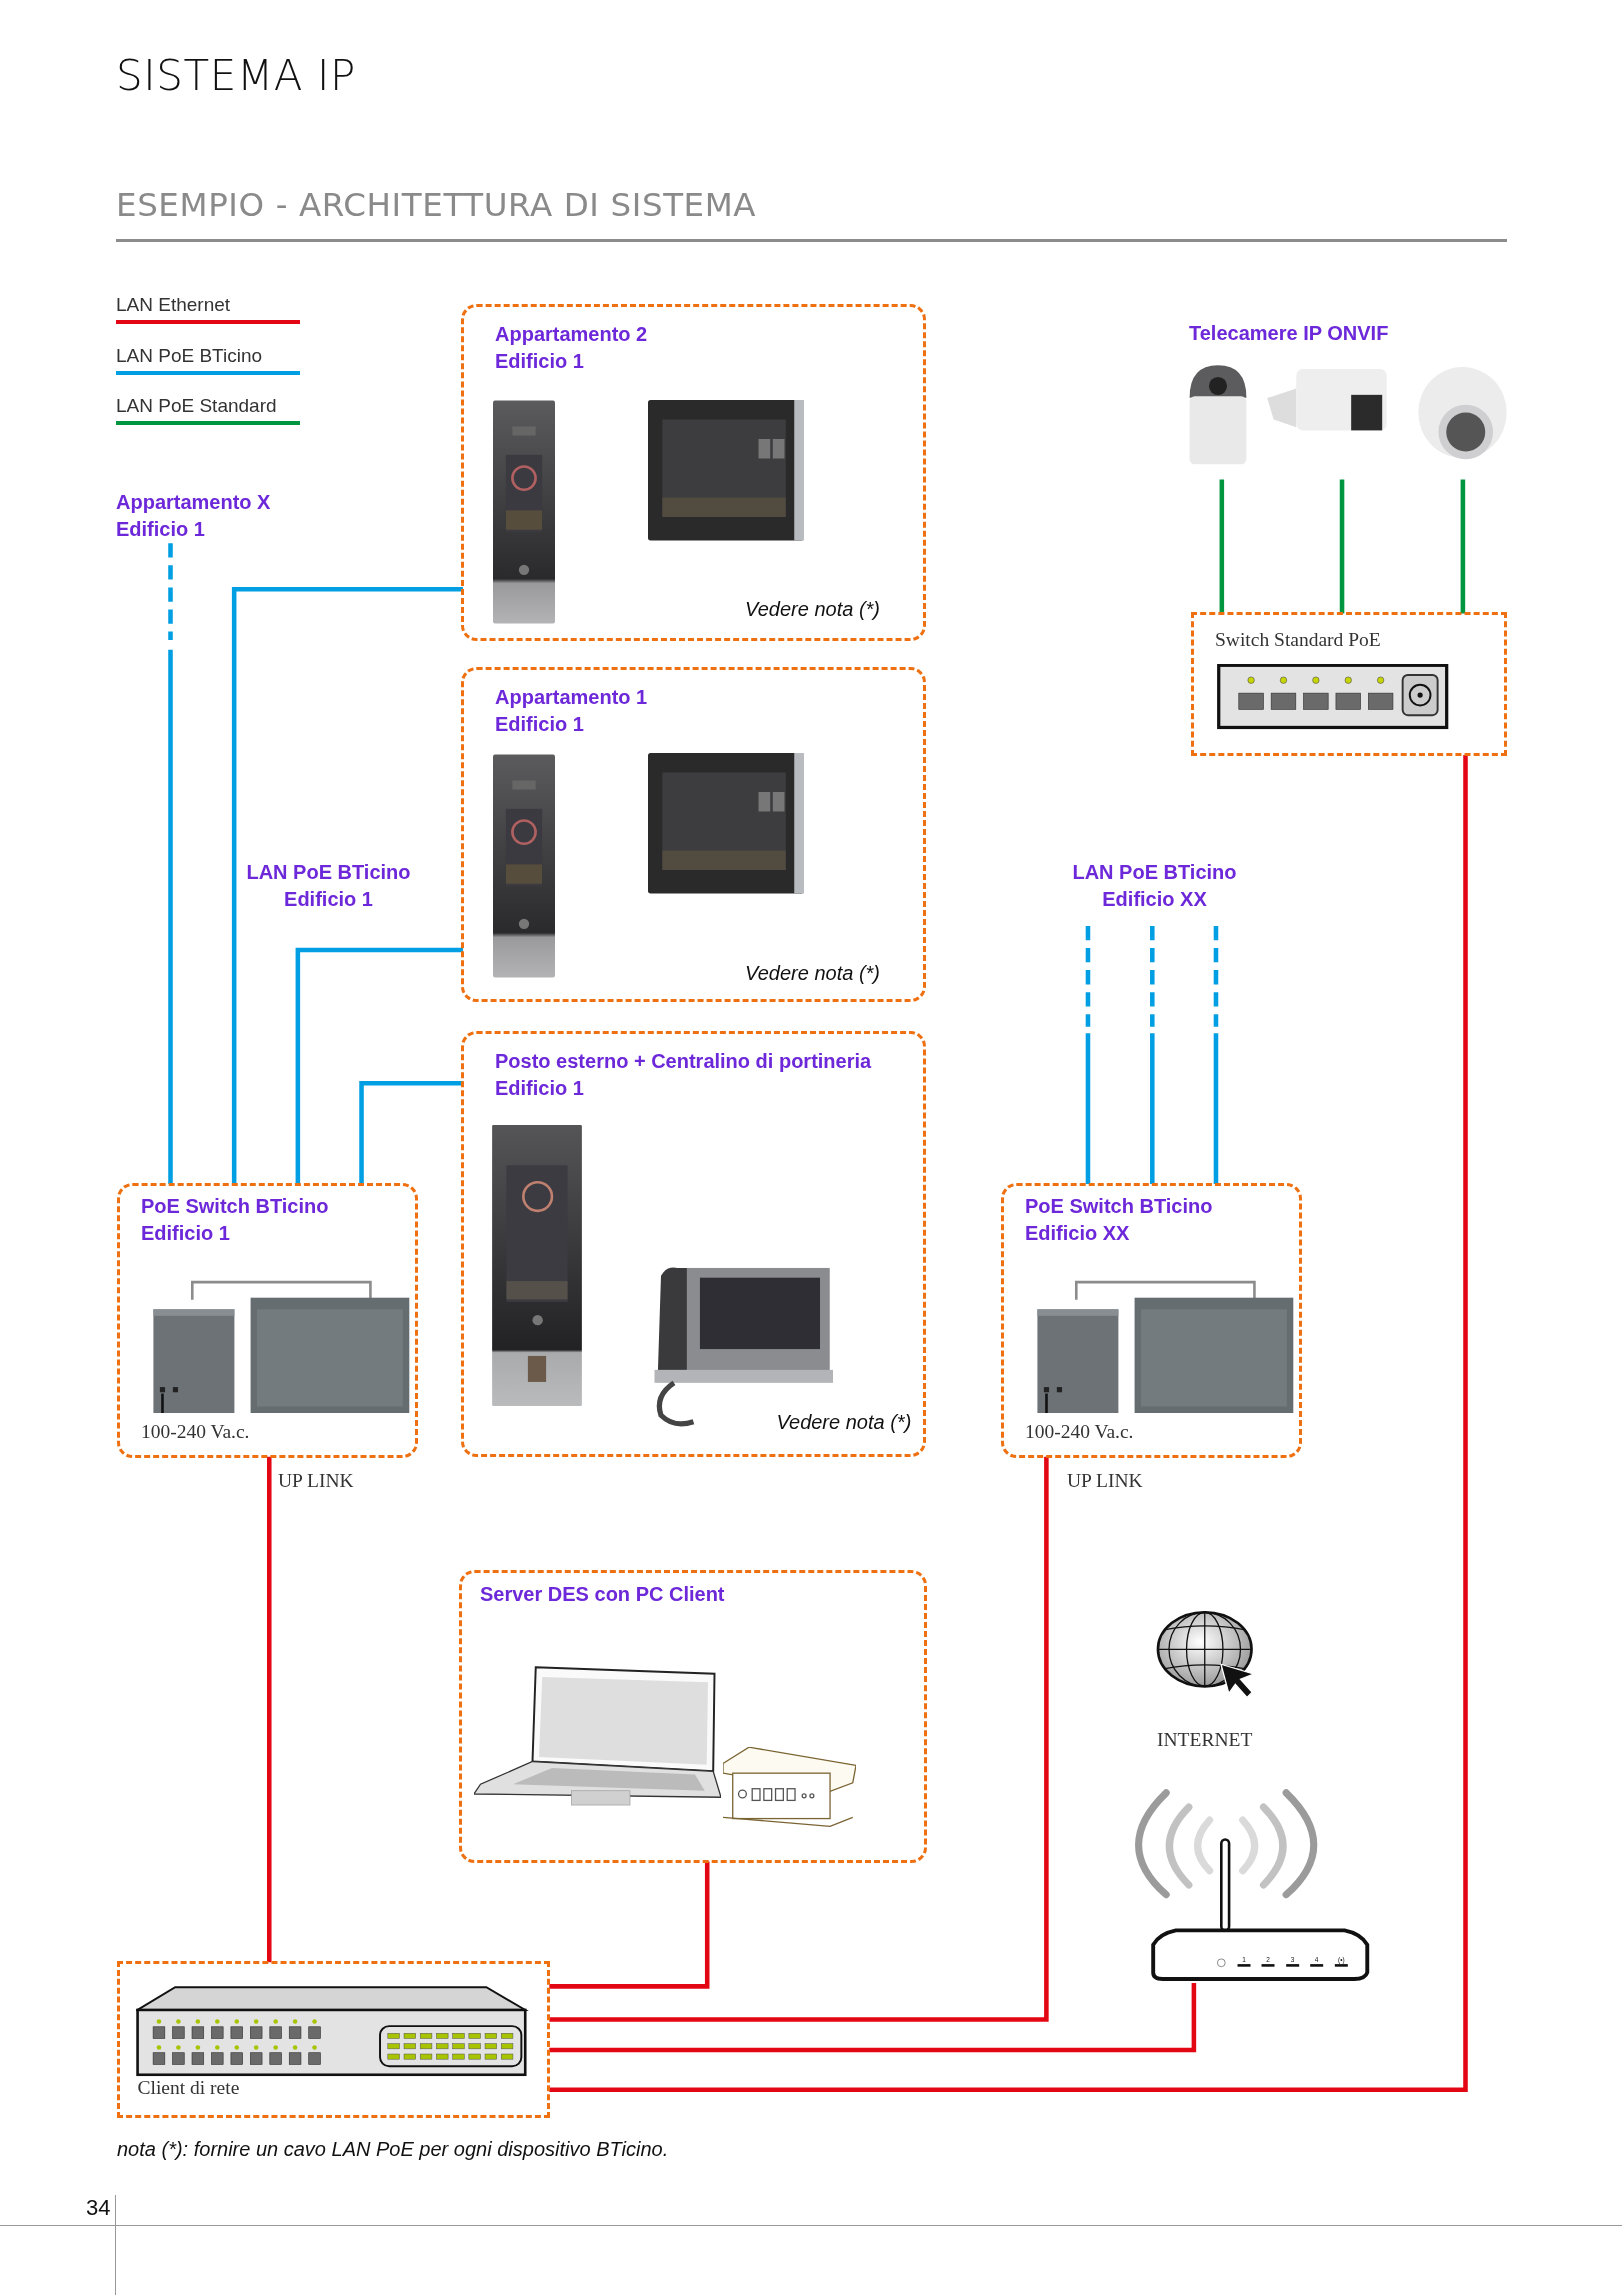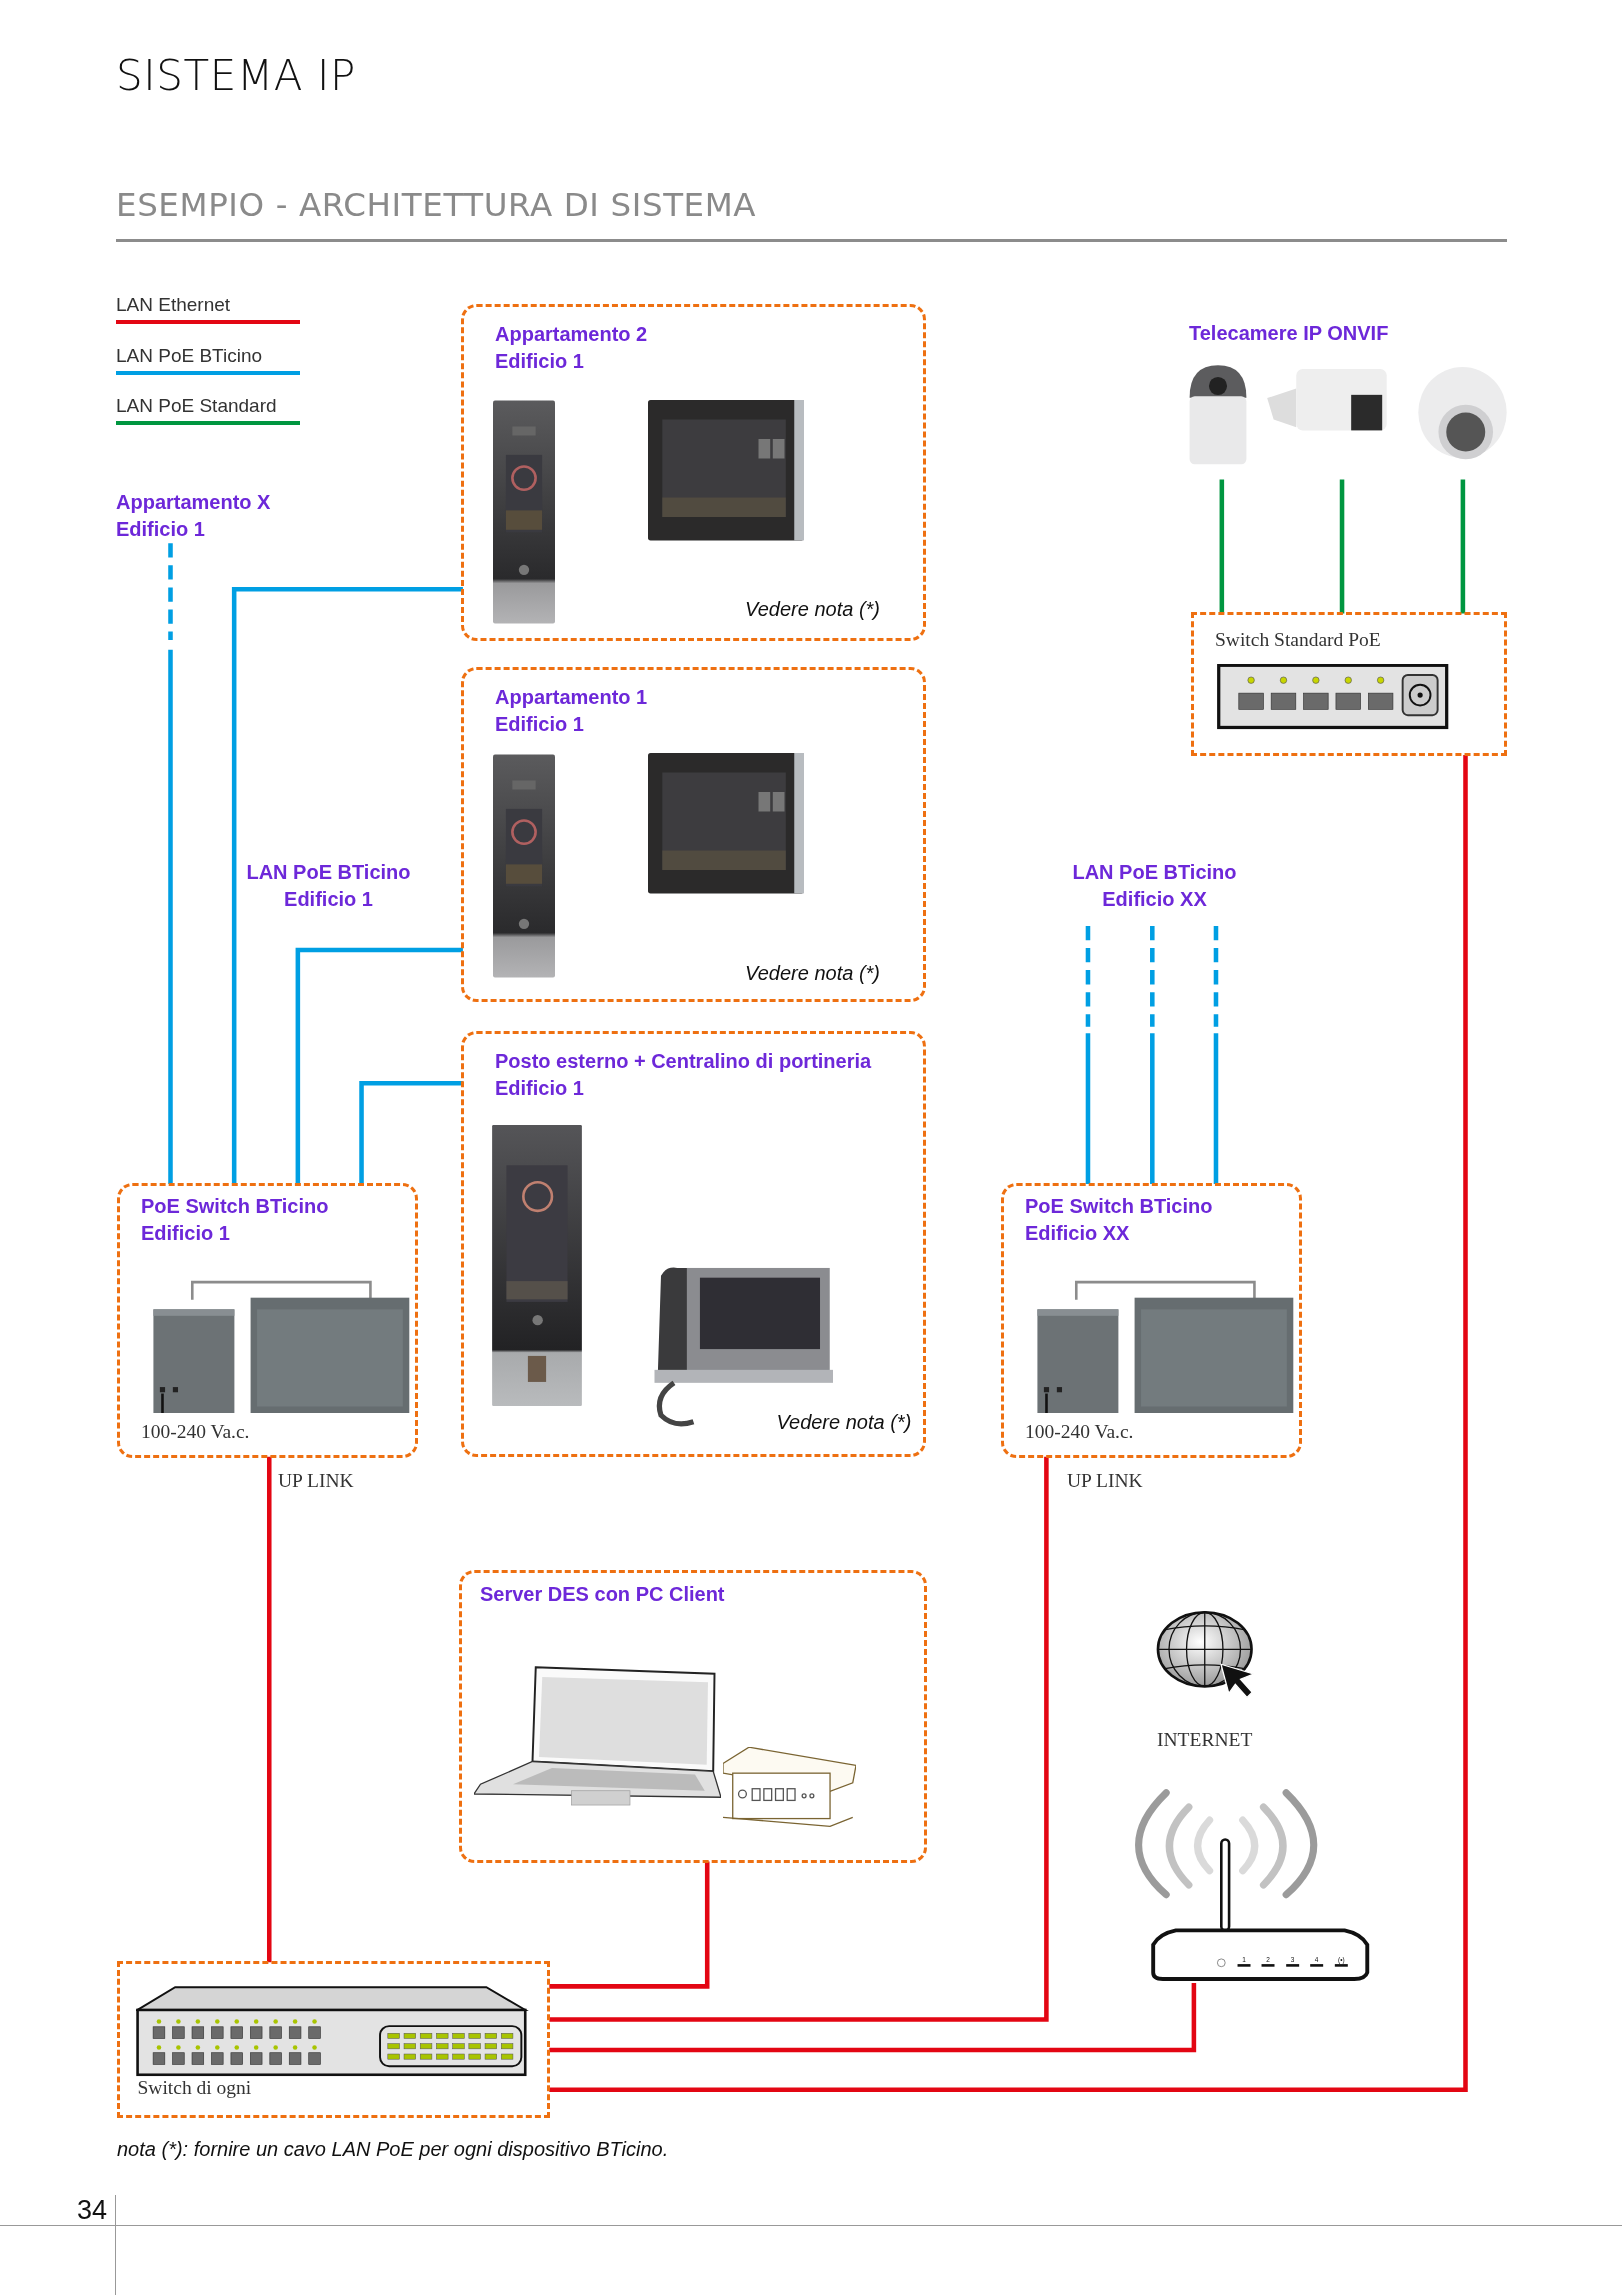--- a/index.html
+++ b/index.html
@@ -392,21 +392,21 @@
       <rect x="388" y="108" width="18" height="8"></rect>
         <rect x="413" y="108" width="18" height="8"></rect>
         <rect x="438" y="108" width="18" height="8"></rect>
         <rect x="463" y="108" width="18" height="8"></rect>
         <rect x="488" y="108" width="18" height="8"></rect>
         <rect x="513" y="108" width="18" height="8"></rect>
         <rect x="538" y="108" width="18" height="8"></rect>
         <rect x="563" y="108" width="18" height="8"></rect>
     </g>
   </svg>
-  <div class="abs light-label" style="left:17.5px; top:113px;">Switch di ogni</div>
+  <div class="abs light-label" style="left:17.5px; top:113px;">Client di rete</div>
 </div>
 
 <div class="abs note-label" style="left:117px; top:2138px;">nota (*): fornire un cavo LAN PoE per ogni dispositivo BTicino.</div>
 
 <div class="abs" style="left:0; top:2225px; width:1623px; height:1.3px; background:#999;"></div>
 <div class="abs" style="left:115px; top:2195px; width:1.3px; height:100px; background:#999;"></div>
-<div class="abs" style="left:77px; top:2195px; font-family:'Liberation Sans', sans-serif; font-size:27px; color:#111;">34</div>
+<div class="abs" style="left:86px; top:2195px; font-family:'Liberation Sans', sans-serif; font-size:22px; color:#111;">34</div>
 
 
 </body></html>

